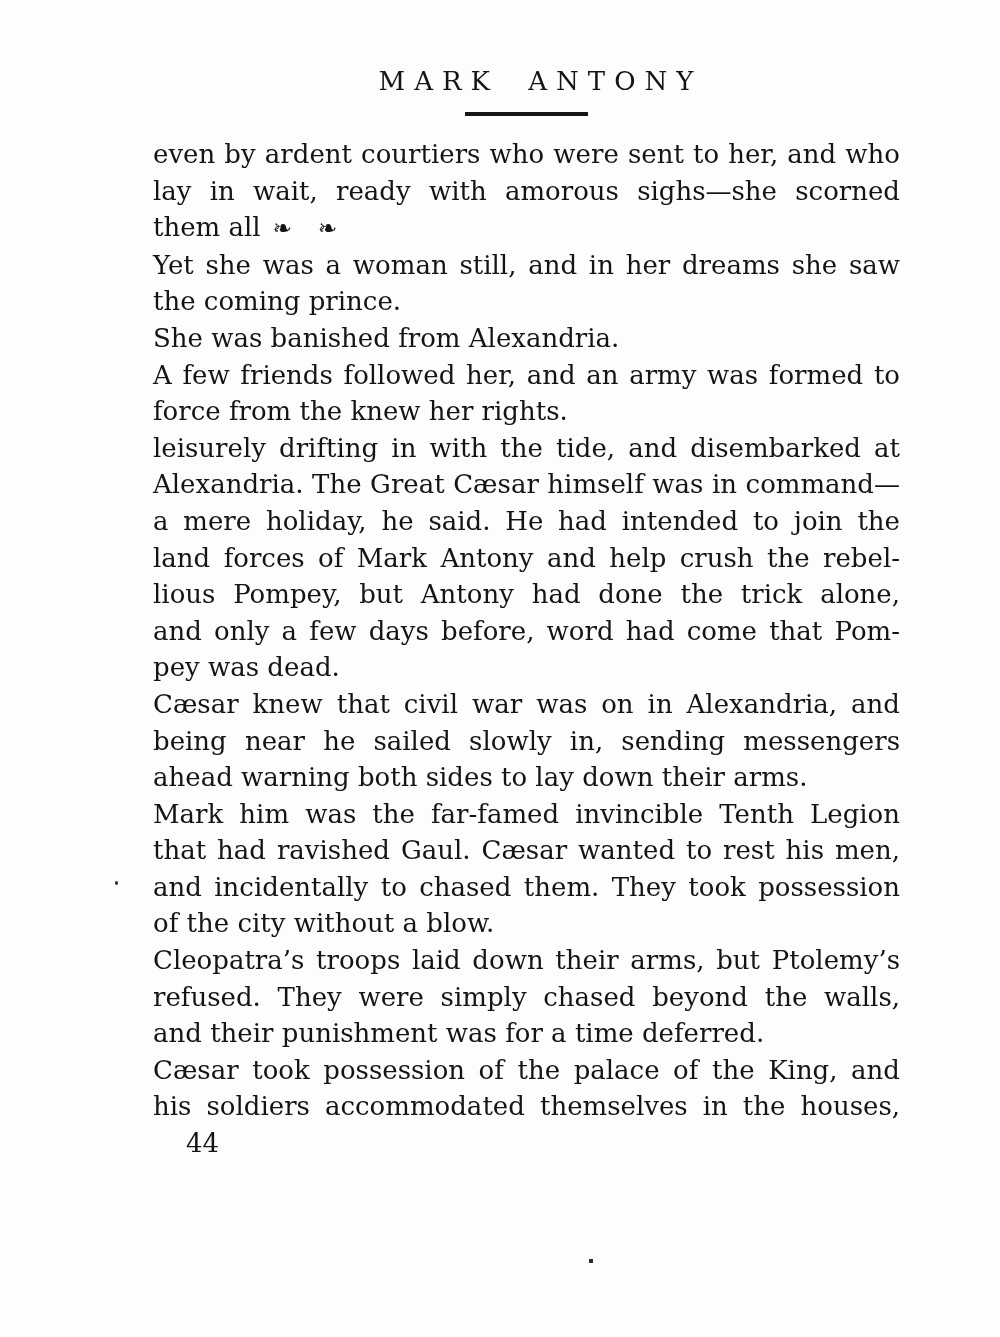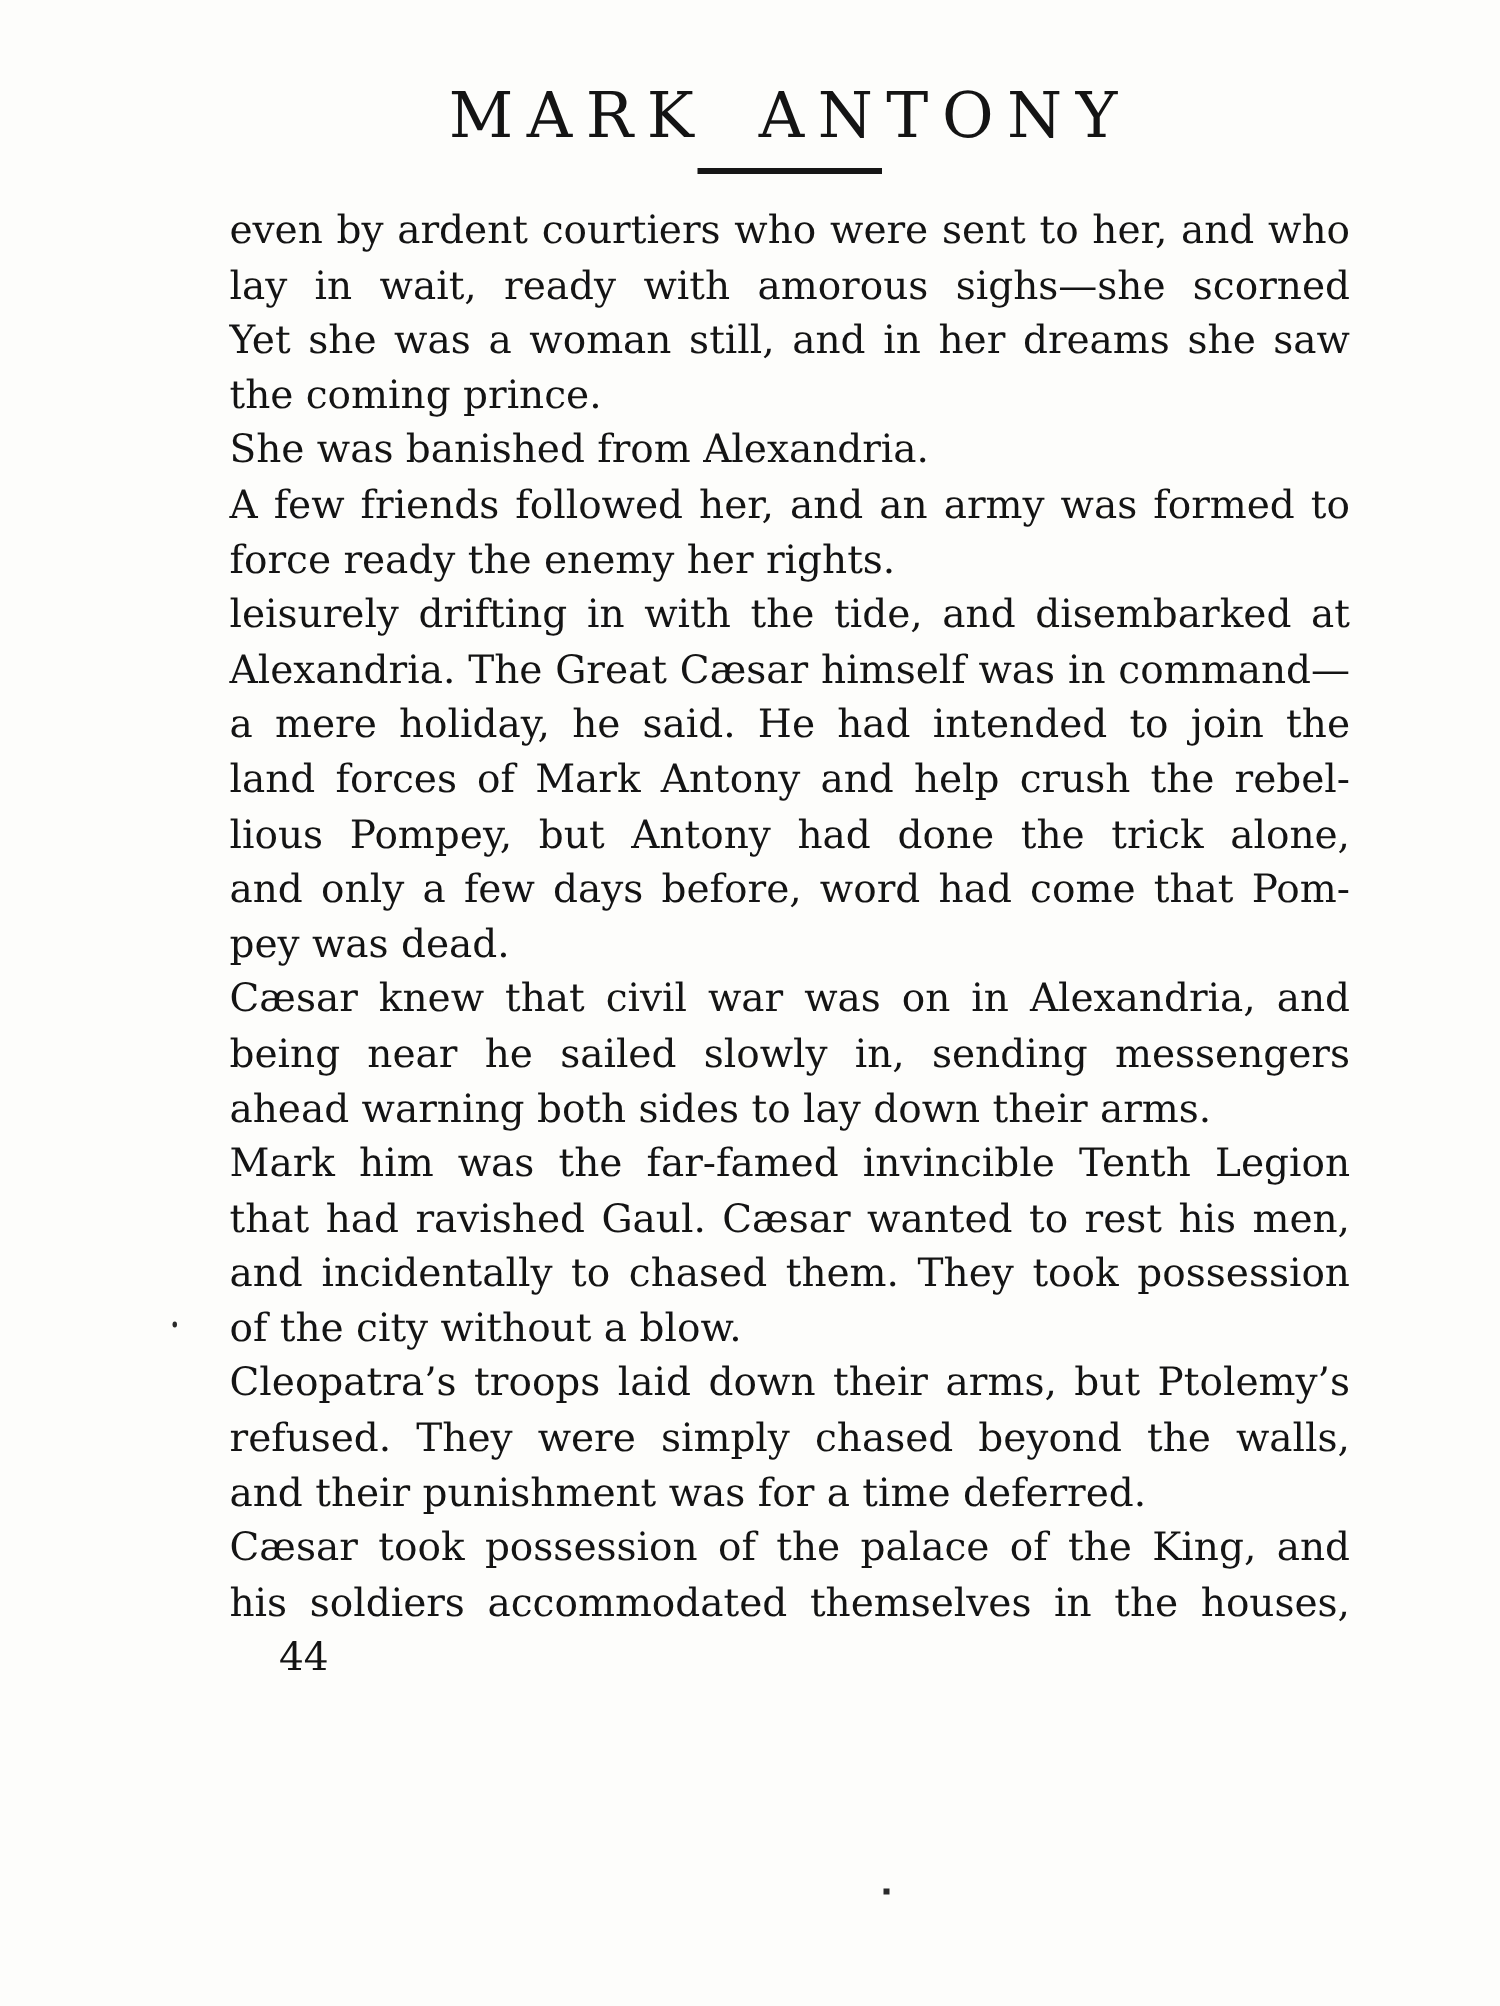--- a/index.html
+++ b/index.html
@@ -15,25 +15,25 @@
     font-family: "DejaVu Serif", "Liberation Serif", serif;
     color: #141414;
     overflow: hidden;
   }
   .title {
     position: absolute;
     top: 52px;
     left: 153px;
     width: 747px;
     text-align: center;
-    font-size: 42px;
+    font-size: 26px;
     font-weight: normal;
     letter-spacing: 9px;
     word-spacing: 12px;
-    margin: 0;
+    margin: 14px;
   }
   .title-rule {
     position: absolute;
     top: 112px;
     left: 465px;
     width: 123px;
     height: 4px;
     background: #161616;
   }
   .text-block {
@@ -74,31 +74,32 @@
 
 <div class="page">
   <h1 class="title">MARK ANTONY</h1>
   <div class="title-rule"></div>
 
   <div class="text-block">
 
     <div>
         <div class="line j">even by ardent courtiers who were sent to her, and who</div>
         <div class="line j">lay in wait, ready with amorous sighs—she scorned</div>
+        <div class="line">them all<span class="orn">❧ ❧</span></div>
       </div>
       <div>
         <div class="line j">Yet she was a woman still, and in her dreams she saw</div>
         <div class="line">the coming prince.</div>
       </div>
       <div>
         <div class="line">She was banished from Alexandria.</div>
       </div>
       <div>
         <div class="line j">A few friends followed her, and an army was formed to</div>
-        <div class="line">force ready the enemy her rights.</div>
+        <div class="line">force from the knew her rights.</div>
       </div>
       <div>
         <div class="line j">leisurely drifting in with the tide, and disembarked at</div>
         <div class="line j">Alexandria. The Great Cæsar himself was in command—</div>
         <div class="line j">a mere holiday, he said. He had intended to join the</div>
         <div class="line j">land forces of Mark Antony and help crush the rebel-</div>
         <div class="line j">lious Pompey, but Antony had done the trick alone,</div>
         <div class="line j">and only a few days before, word had come that Pom-</div>
         <div class="line">pey was dead.</div>
       </div>

